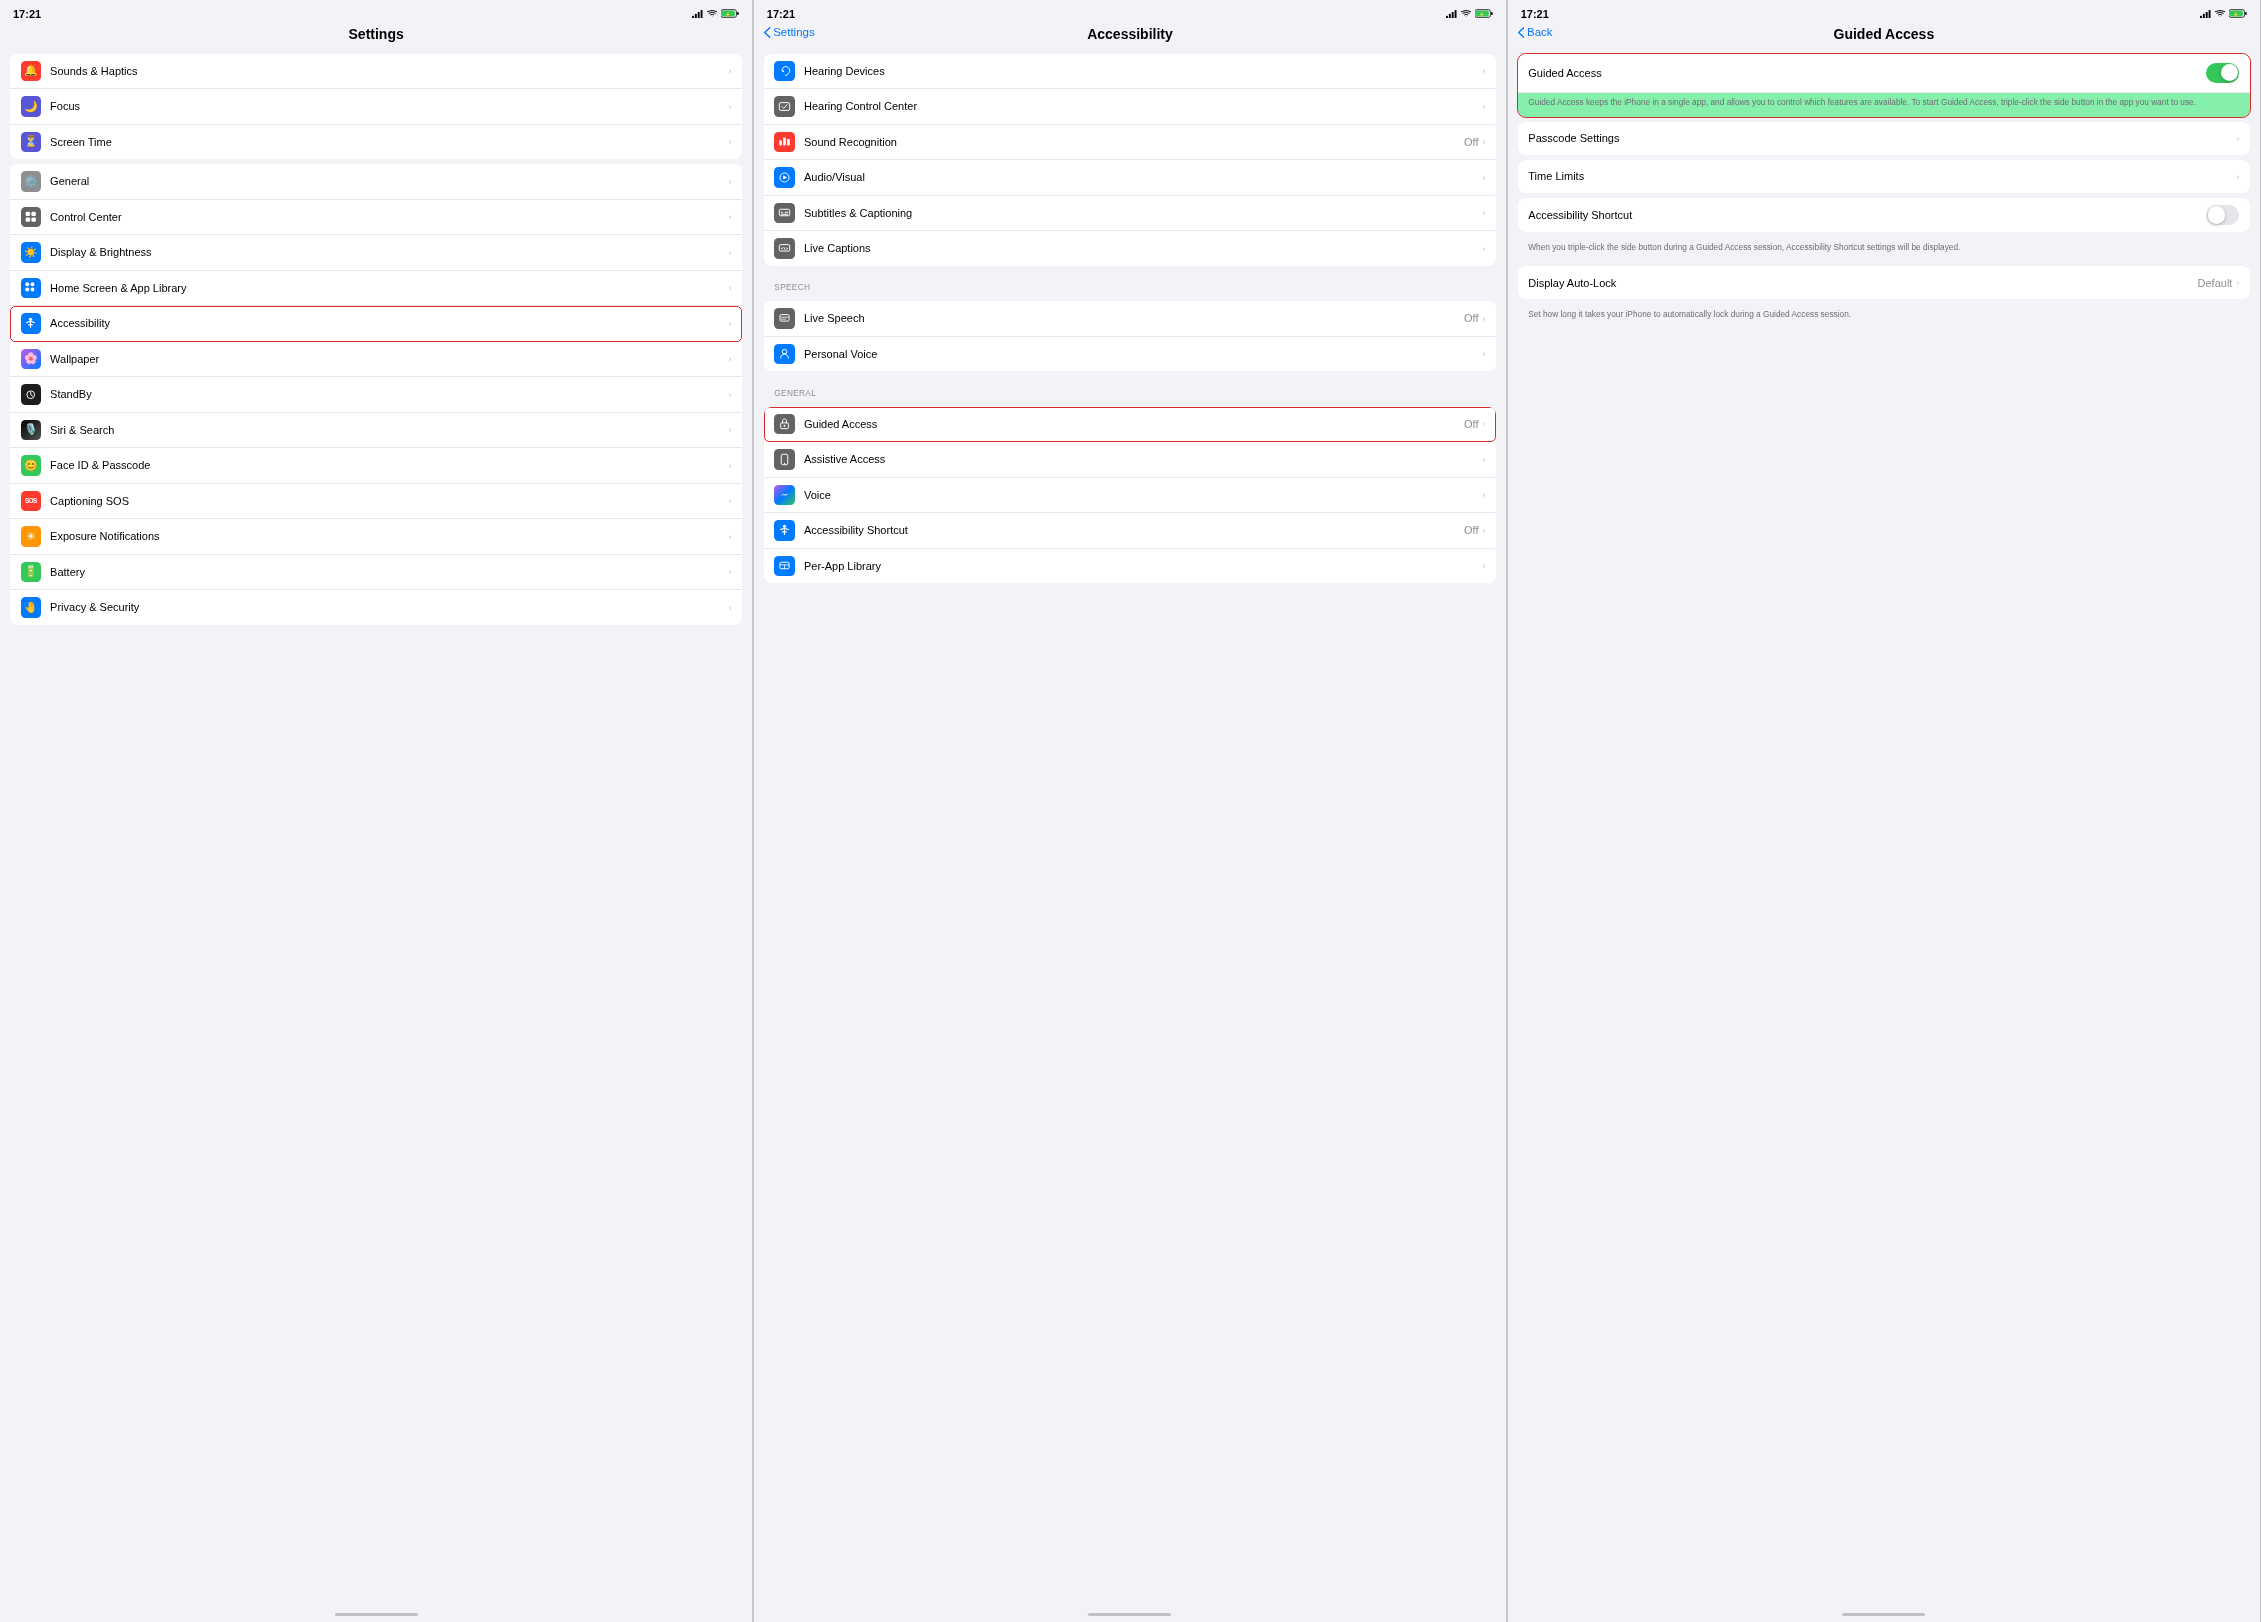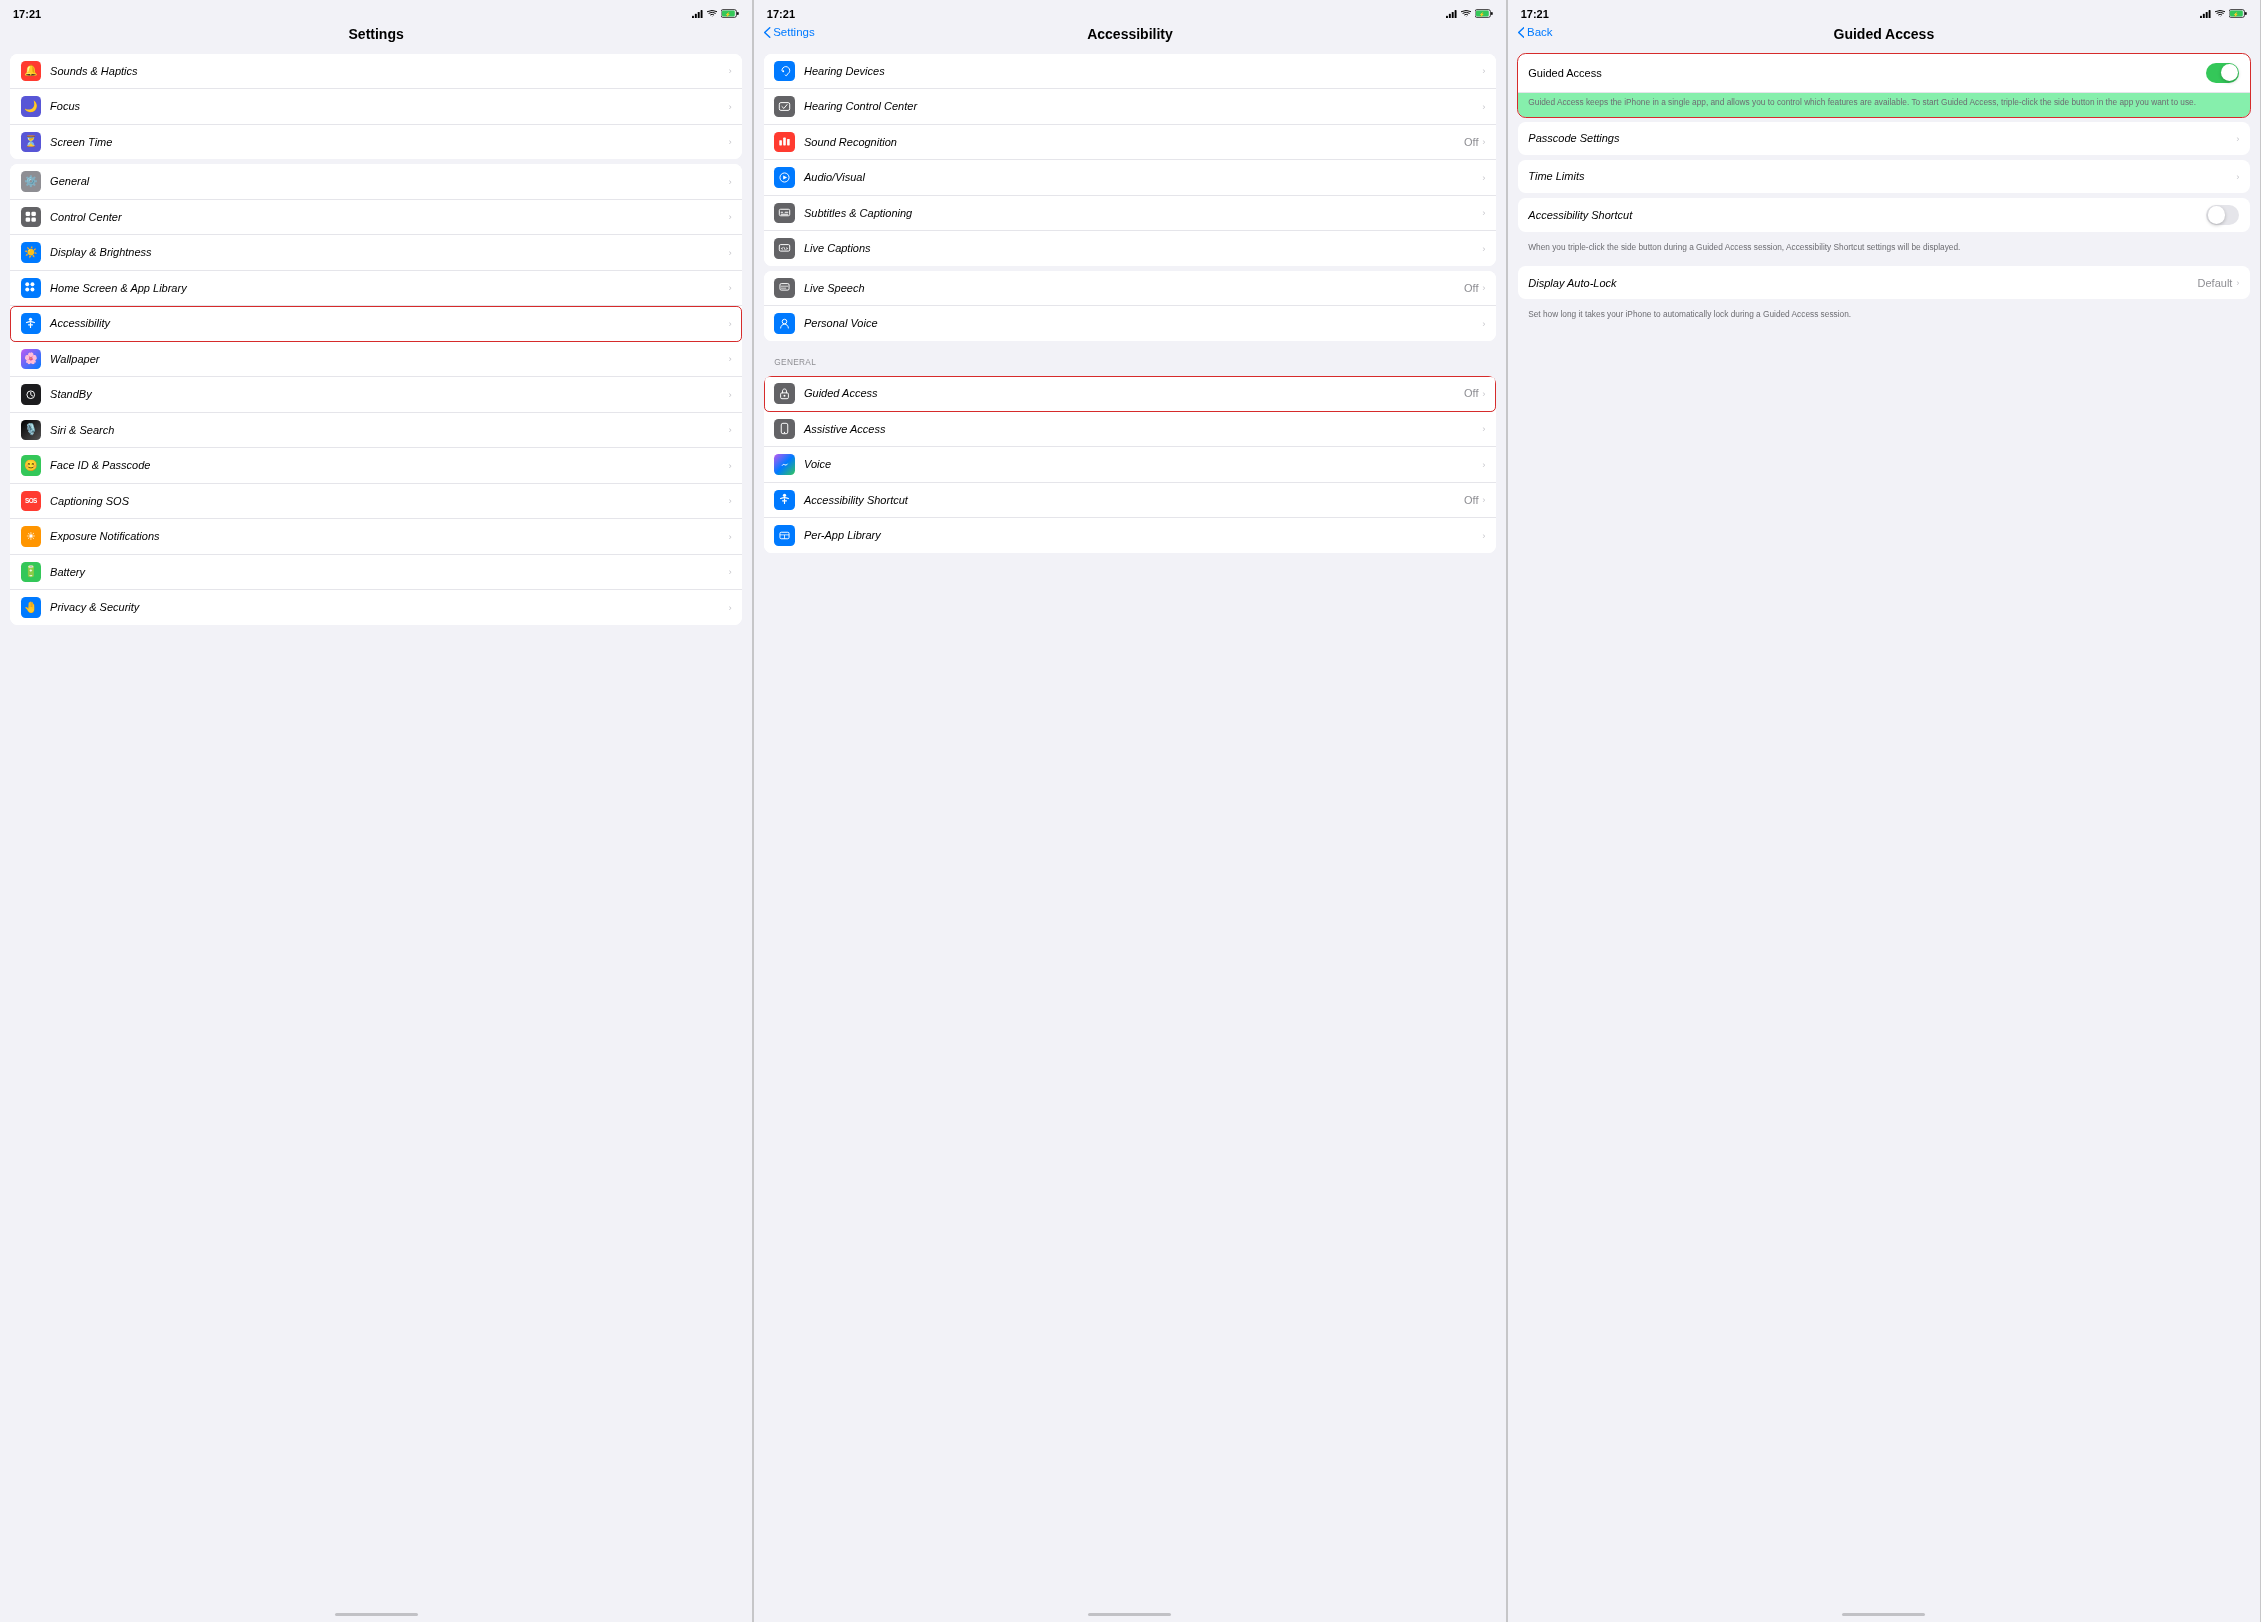--- a/index.html
+++ b/index.html
@@ -115,21 +115,20 @@
       margin-right: 9px;
       flex-shrink: 0;
       font-size: 11px;
       color: #fff;
     }
 
     .item-label {
       flex: 1;
       font-size: 11px;
       color: #000;
-      font-style: italic;
     }
     .item-value {
       font-size: 11px;
       color: #8e8e93;
       margin-right: 3.8px;
     }
     .chevron {
       color: #c7c7cc;
       font-size: 9.6px;
     }
@@ -452,20 +451,21 @@
             <path d="M7 9 L5 10 L7 11" stroke="white" stroke-width="1.2" stroke-linecap="round" stroke-linejoin="round" fill="none"></path>
             <path d="M13 9 L15 10 L13 11" stroke="white" stroke-width="1.2" stroke-linecap="round" stroke-linejoin="round" fill="none"></path>
             <line x1="9" y1="8" x2="11" y2="12" stroke="white" stroke-width="1.2" stroke-linecap="round"></line>
           </svg>
         </div>
         <span class="item-label">Live Captions</span>
         <span class="chevron">›</span>
       </div>
     </div>
 
+    <div class="section-header">SPEECH</div>
     <div class="list-section">
       <div class="list-item">
         <div class="item-icon" style="background:#636366;">
           <svg width="13" height="13" viewBox="0 0 20 20" fill="none">
             <rect x="3" y="4" width="14" height="10" rx="2" fill="none" stroke="white" stroke-width="1.5"></rect>
             <line x1="5" y1="8" x2="15" y2="8" stroke="white" stroke-width="1.2" stroke-linecap="round"></line>
             <line x1="5" y1="11" x2="12" y2="11" stroke="white" stroke-width="1.2" stroke-linecap="round"></line>
           </svg>
         </div>
         <span class="item-label">Live Speech</span>

